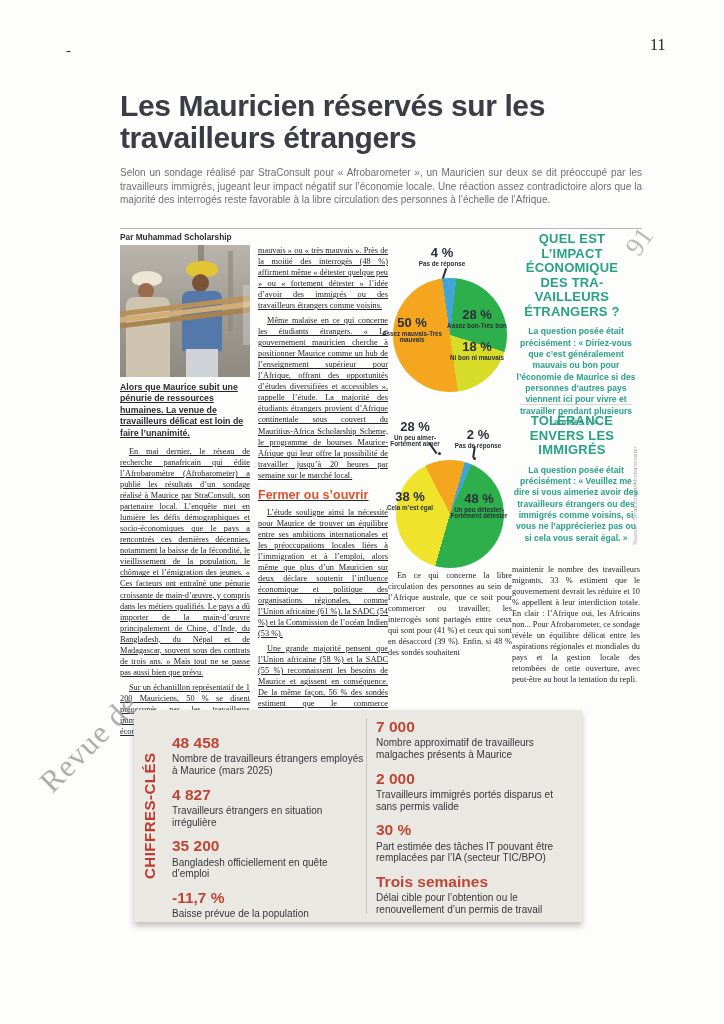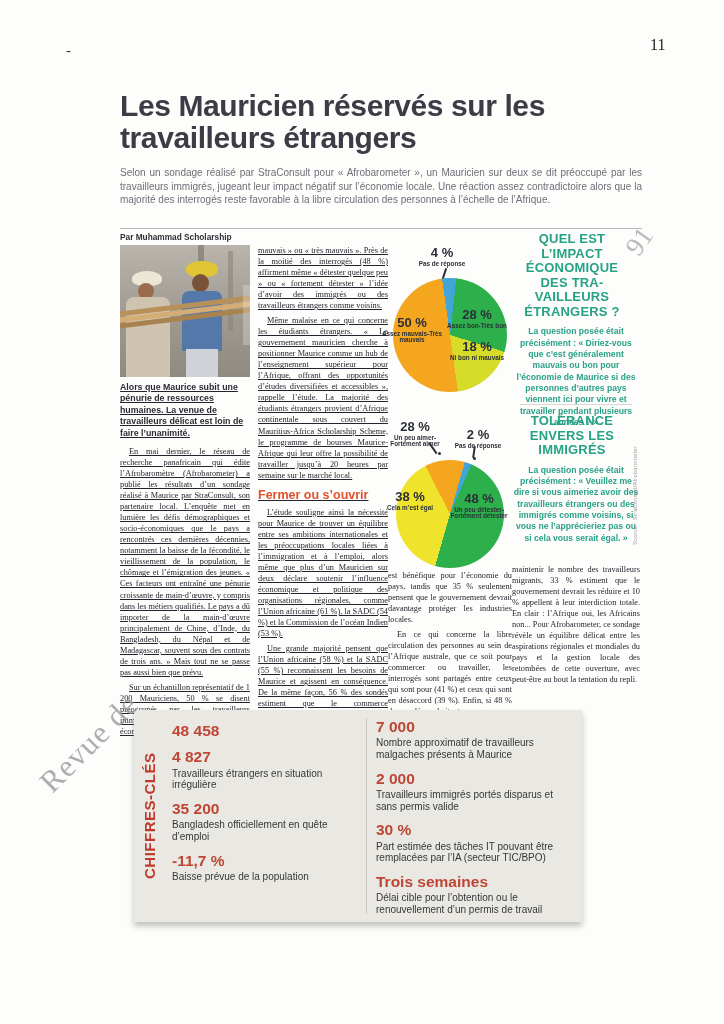--- a/index.html
+++ b/index.html
@@ -65,21 +65,21 @@
   .qbody{font-size:8.6px;font-weight:bold;color:#2aa189;line-height:1.32;margin:0;}
   .qdivider{position:absolute;left:8px;top:172px;width:112px;height:1px;background:#d7d7d4;}
   .source-vert{position:absolute;left:120px;top:26px;height:110px;writing-mode:vertical-rl;transform:rotate(180deg);
                font-size:5.6px;color:#9a9a9a;letter-spacing:.3px;}
   .col4-text{position:absolute;left:0;top:332px;width:128px;}
   
   .keyfigs{position:absolute;left:134px;top:710px;width:448px;height:212px;background:#e9e8e3;z-index:5;
            box-shadow:0 4px 6px rgba(120,118,112,.45);overflow:hidden;}
   .kf-heading{position:absolute;left:2px;top:0;height:212px;width:26px;display:flex;align-items:center;justify-content:center;
               writing-mode:vertical-rl;transform:rotate(180deg);font-size:15px;font-weight:800;color:#c03a2d;letter-spacing:.5px;}
-  .kf-col{position:absolute;top:13px;}
+  .kf-col{position:absolute;top:25px;}
   .kf-left{left:38px;width:192px;} .kf-right{left:242px;width:196px;top:9px;}
   .kf-divider{position:absolute;left:232px;top:8px;height:196px;width:1px;background:#c8c6c0;}
   .kf-item{margin-bottom:10px;}
   .kf-value{font-size:15.5px;font-weight:800;color:#bf4534;line-height:1.05;margin-bottom:2px;}
   .kf-label{font-size:10px;color:#37373a;line-height:1.17;}
 </style>
 </head>
 <body>
 
 <div class="page">
@@ -169,21 +169,20 @@
         <span class="pct">38 %</span>
         <span class="psub">Cela m’est égal</span>
       </div>
       <div class="plabel" style="left:60px;top:74px;width:62px;">
         <span class="pct">48 %</span>
         <span class="psub">Un peu détester-Fortement détester</span>
       </div>
     </div>
 
     <div class="chart-text">
-      <p class="body-p">est bénéfique pour l’économie du pays, tandis que 35 % seulement pensent que le gouvernement devrait davantage protéger les industries locales.</p>
       <p class="body-p indent">En ce qui concerne la libre circulation des personnes au sein de l’Afrique australe, que ce soit pour commercer ou travailler, les interrogés sont partagés entre ceux qui sont pour (41 %) et ceux qui sont en désaccord (39 %). Enfin, si 48 % des sondés souhaitent</p>
     </div>
   </div>
 
   <div class="col4">
     <div class="qbox">
       <h2 class="qtitle">QUEL EST L’IMPACT ÉCONOMIQUE DES TRA-VAILLEURS ÉTRANGERS ?</h2>
       <p class="qbody">La question posée était précisément : « Diriez-vous que c’est généralement mauvais ou bon pour l’économie de Maurice si des personnes d’autres pays viennent ici pour vivre et travailler pendant plusieurs années ? »</p>
     </div>
     <div class="qdivider"></div>
@@ -195,20 +194,21 @@
     <div class="col4-text">
       <p class="body-p">maintenir le nombre des travailleurs migrants, 33 % estiment que le gouvernement devrait les réduire et 10 % appellent à leur interdiction totale. En clair : l’Afrique oui, les Africains non... Pour Afrobarometer, ce sondage révèle un équilibre délicat entre les aspirations régionales et mondiales du pays et la gestion locale des retombées de cette ouverture, avec peut-être au bout la tentation du repli.</p>
     </div>
   </div>
 
   <div class="keyfigs">
     <div class="kf-heading">CHIFFRES-CLÉS</div>
     <div class="kf-col kf-left">
       <div class="kf-item">
         <div class="kf-value">48 458</div>
+        <div class="kf-label">Nombre de travailleurs étrangers employés à Maurice (mars 2025)</div>
       </div>
       <div class="kf-item">
         <div class="kf-value">4 827</div>
         <div class="kf-label">Travailleurs étrangers en situation irrégulière</div>
       </div>
       <div class="kf-item">
         <div class="kf-value">35 200</div>
         <div class="kf-label">Bangladesh officiellement en quête d’emploi</div>
       </div>
       <div class="kf-item">

